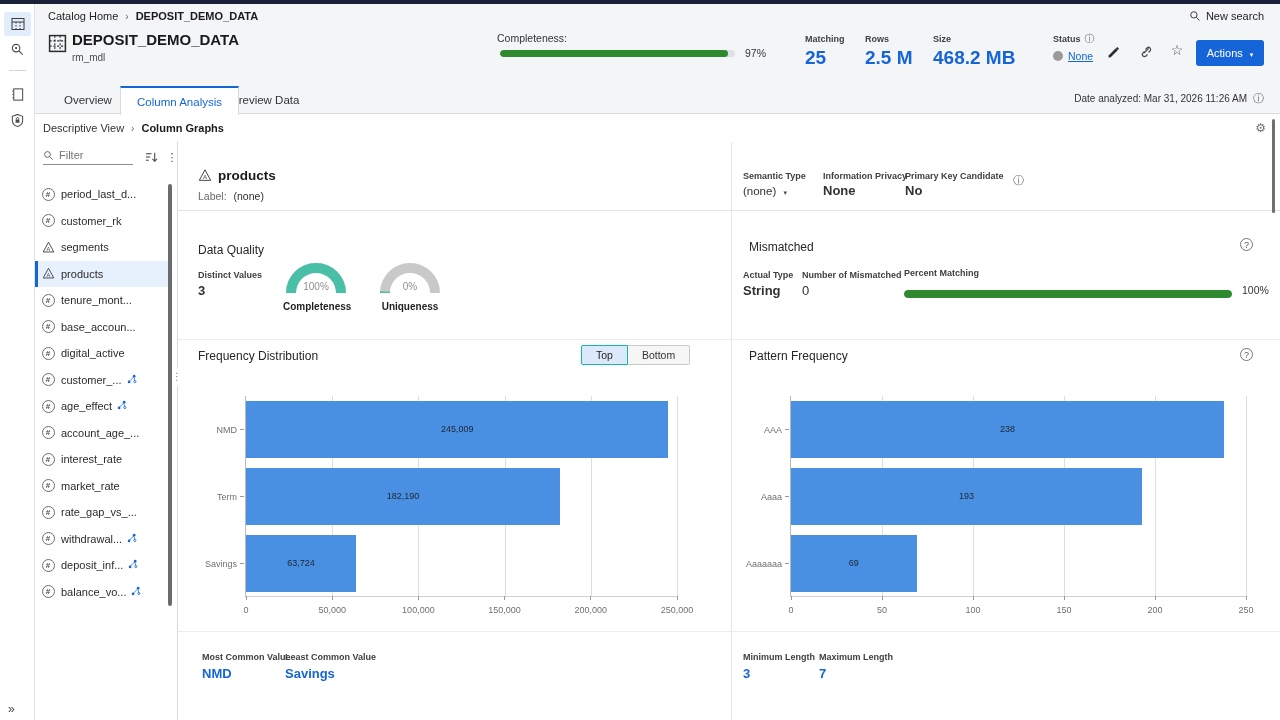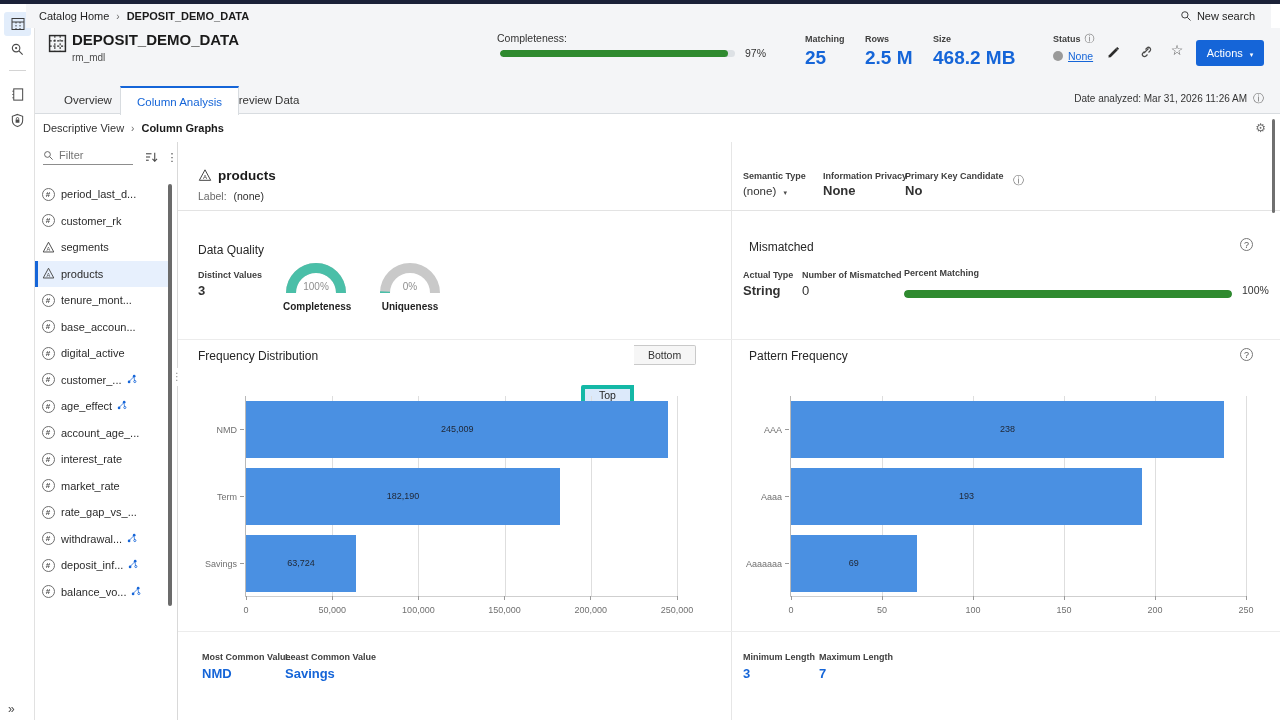--- a/index.html
+++ b/index.html
@@ -13,21 +13,21 @@
   .bval { font-size:13px; font-weight:bold; color:var(--accent); }
   .bignum { font-size:19px; font-weight:bold; color:var(--accent); }
   .ic { display:inline-flex; align-items:center; justify-content:center; }
   .qicon { width:13px; height:13px; border:1px solid #767676; border-radius:50%; font-size:9px; color:#565656; display:inline-flex; align-items:center; justify-content:center; }
   .infoicon { font-size:10px; color:#6f6f6f; line-height:1; }
   
   #rail { left:0; top:4px; width:35px; height:716px; background:#fff; border-right:1px solid #e1e1e1; }
   .rail-item { position:absolute; left:4px; width:27px; height:24px; display:flex; align-items:center; justify-content:center; border-radius:3px; cursor:pointer; }
   .rail-item.sel { background:#e2edfb; }
   
-  #topcrumb { left:26px; top:4px; width:1245px; height:24px; display:flex; align-items:center; padding:0 16px 0 13px; font-size:11px; }
+  #topcrumb { left:35px; top:4px; width:1245px; height:24px; display:flex; align-items:center; padding:0 16px 0 13px; font-size:11px; }
   #header { left:35px; top:28px; width:1245px; height:58px; }
   
   #tabstrip { left:35px; top:86px; width:1245px; height:28px; border-bottom:1px solid #d8dce0; }
   .tab { position:absolute; top:0; height:28px; display:flex; align-items:center; padding:0 16px; font-size:11.5px; color:#333; cursor:pointer; }
   .tab.active { background:#fff; border-top:2px solid var(--accent); border-left:1px solid #d8dce0; border-right:1px solid #d8dce0; color:var(--accent); height:29px; z-index:2; }
   
   #descrow { left:35px; top:114px; width:1245px; height:28px; background:#fff; display:flex; align-items:center; padding-left:8px; font-size:11px; }
   
   #sidebar { left:35px; top:142px; width:143px; height:578px; background:#fff; border-right:1px solid #d9d9d9; }
   .sb-item { position:relative; height:26.5px; display:flex; align-items:center; padding-left:6px; font-size:11px; color:#2b2b2b; cursor:pointer; }
@@ -37,21 +37,21 @@
   .mlicon { margin-left:5px; }
   #sb-scroll { position:absolute; left:133px; top:42px; width:4px; height:422px; background:#6b6b6b; border-radius:2px; }
   
   #main { left:178px; top:142px; width:1102px; height:578px; background:#fff; }
   .row { position:absolute; left:0; width:1102px; }
   .cellR { position:absolute; left:553px; top:0; width:549px; height:100%; border-left:1px solid #e6e6e6; }
   .sect-title { font-size:12px; color:#262626; }
   
   .tgl { position:absolute; display:flex; }
   .tgl button { height:20px; font-size:10.5px; font-family:inherit; padding:0 14px; cursor:pointer; }
-  .tgl .on  { background:#dce9fa; border:4px solid #14b8a6; color:#1f1f1f; border-radius:2px 0 0 2px;margin-top:40px; }
+  .tgl .on  { background:#dce9fa; border:1px solid #14b8a6; color:#1f1f1f; border-radius:2px 0 0 2px; }
   .tgl .off { background:#f6f6f6; border:1px solid #c9c9c9; border-left:none; color:#333; border-radius:0 2px 2px 0; }
   
   .ycol-row { height:67px; display:flex; align-items:center; justify-content:flex-end; font-size:9px; color:#707070; }
   .ydash { display:inline-block; width:4px; border-top:1px solid #9a9a9a; margin-left:3px; }
   .plot { position:absolute; border-left:1px solid #b9b9b9; border-bottom:1px solid #cfcfcf; }
   .grid { position:absolute; top:0; bottom:0; width:1px; background:#dedede; }
   .brow { position:absolute; left:0; width:100%; height:67px; }
   .bar { position:absolute; top:5px; height:57px; background:var(--chart-bar); }
   .bvallbl { position:absolute; font-size:9px; color:#1f2633; transform:translate(-50%,-50%); top:33px; white-space:nowrap; }
   .xtick { position:absolute; font-size:9px; color:#707070; transform:translateX(-50%); white-space:nowrap; }

